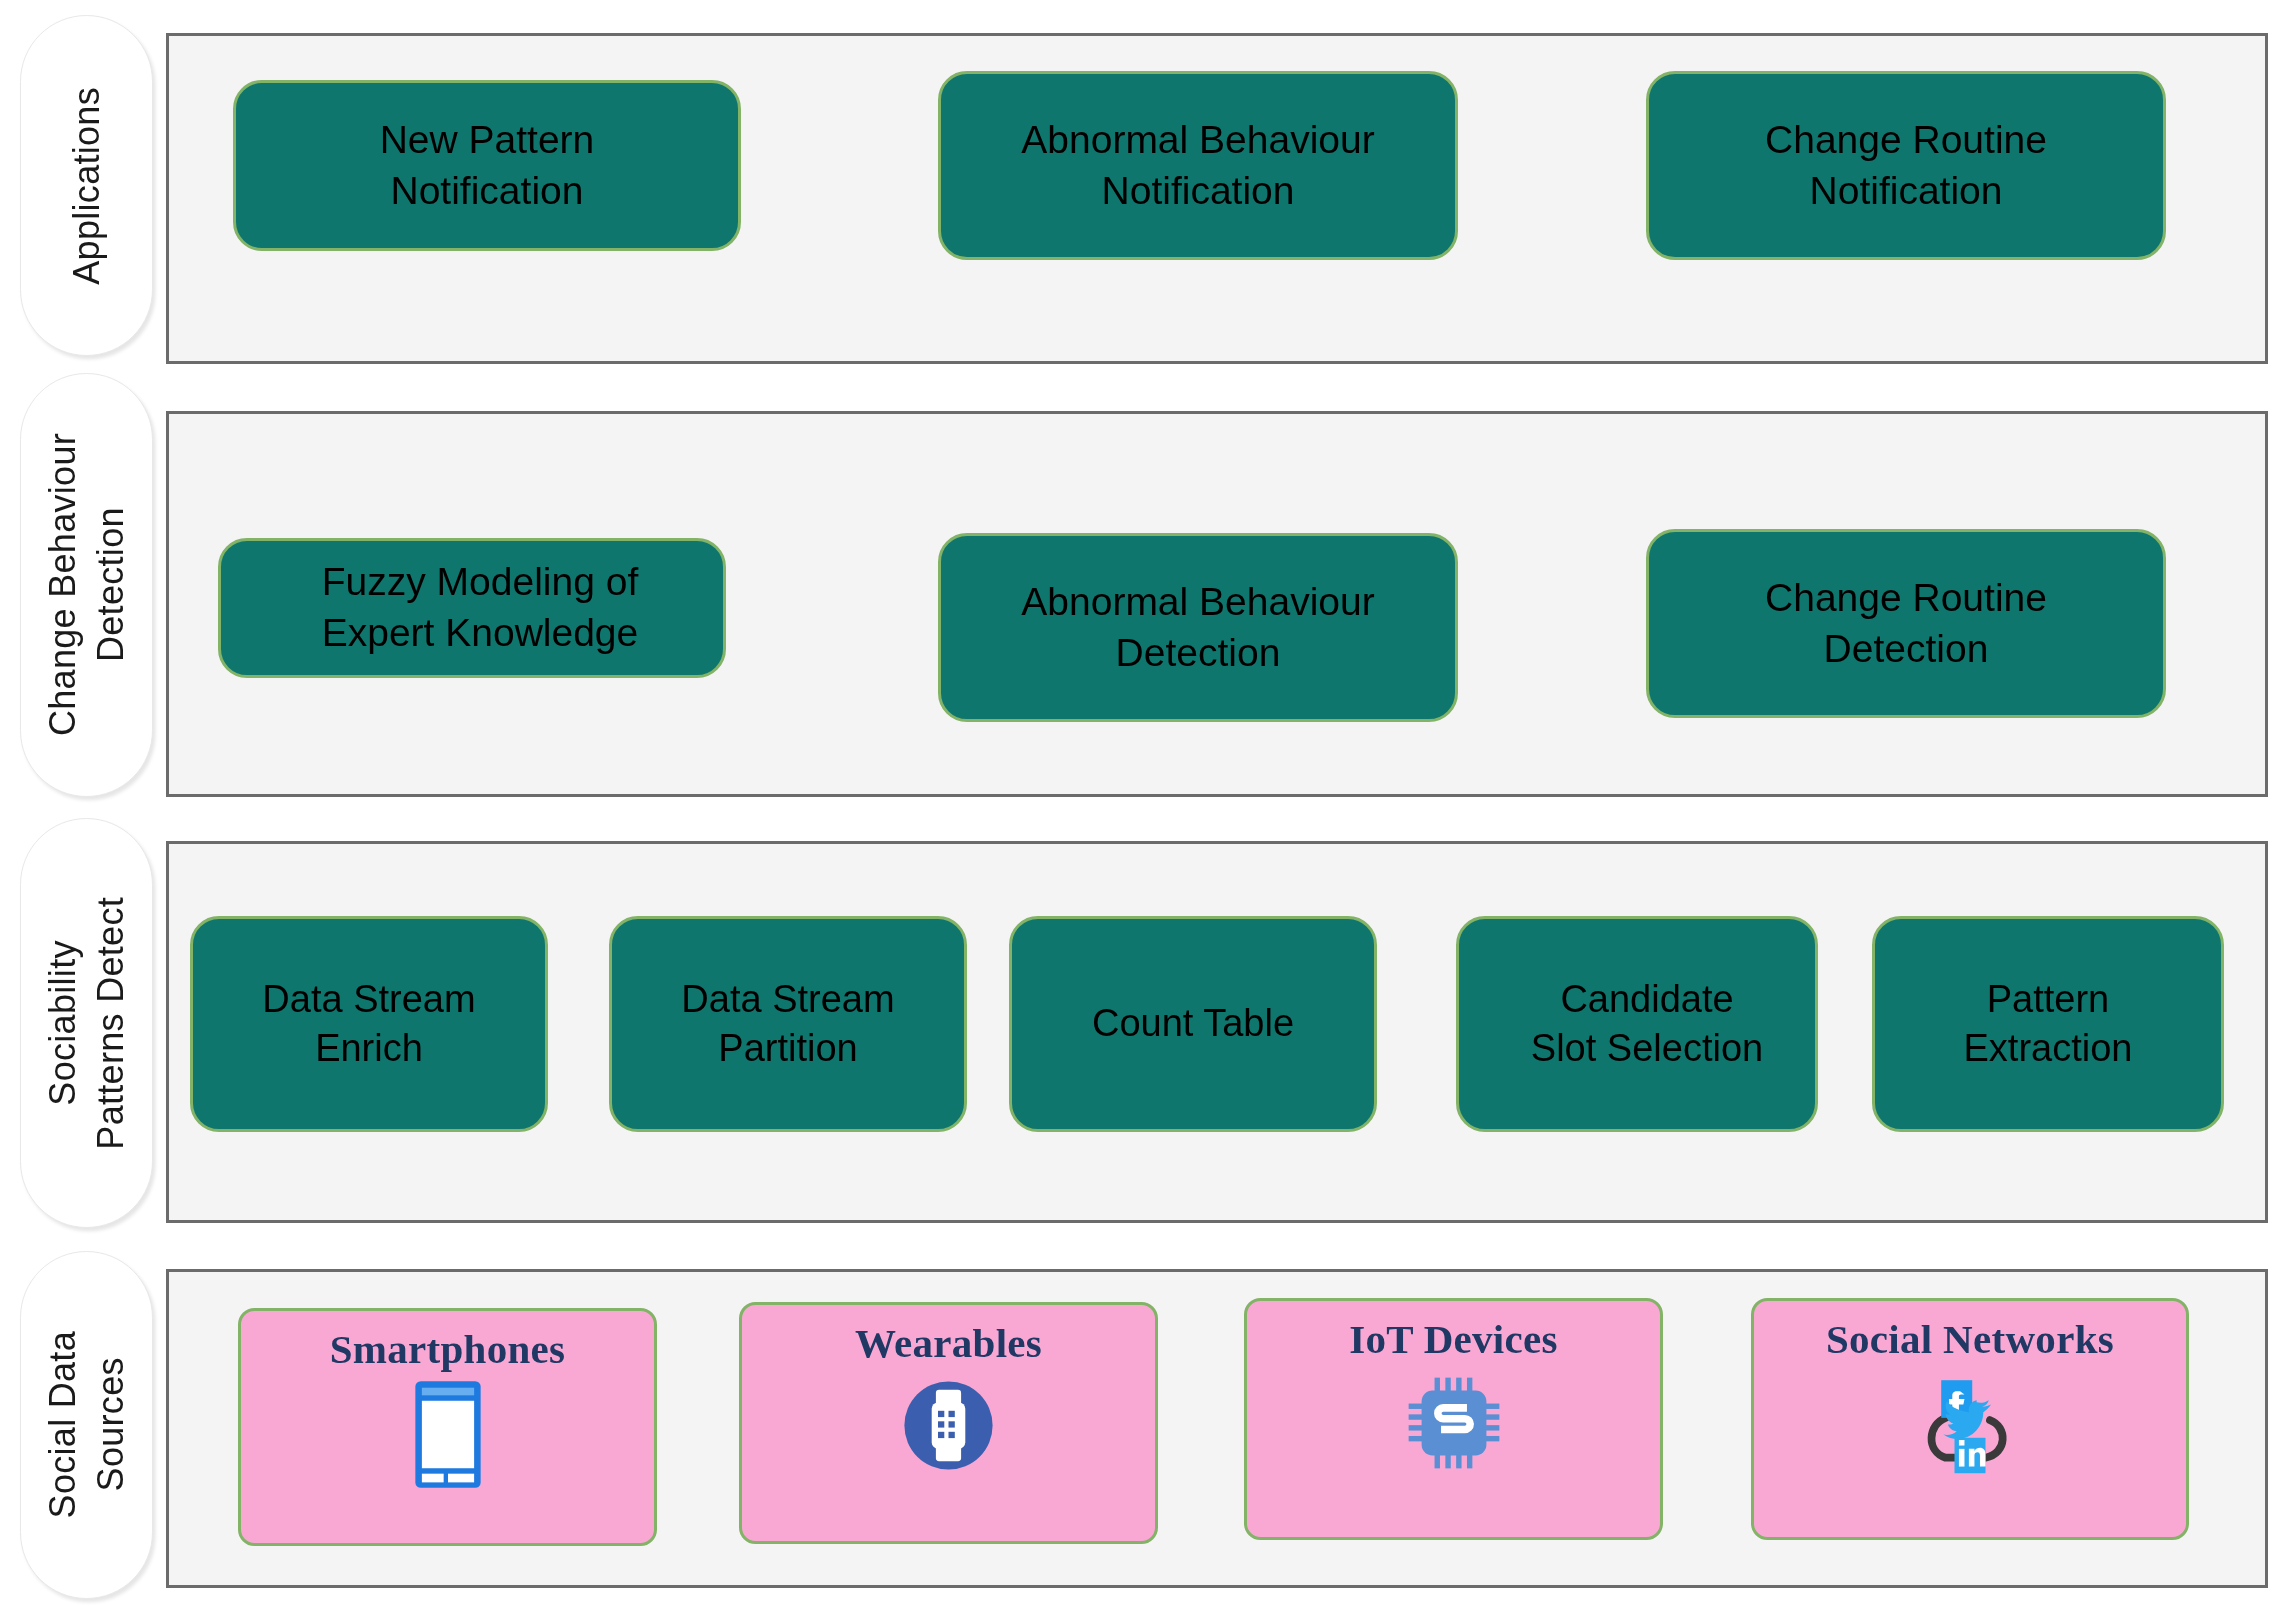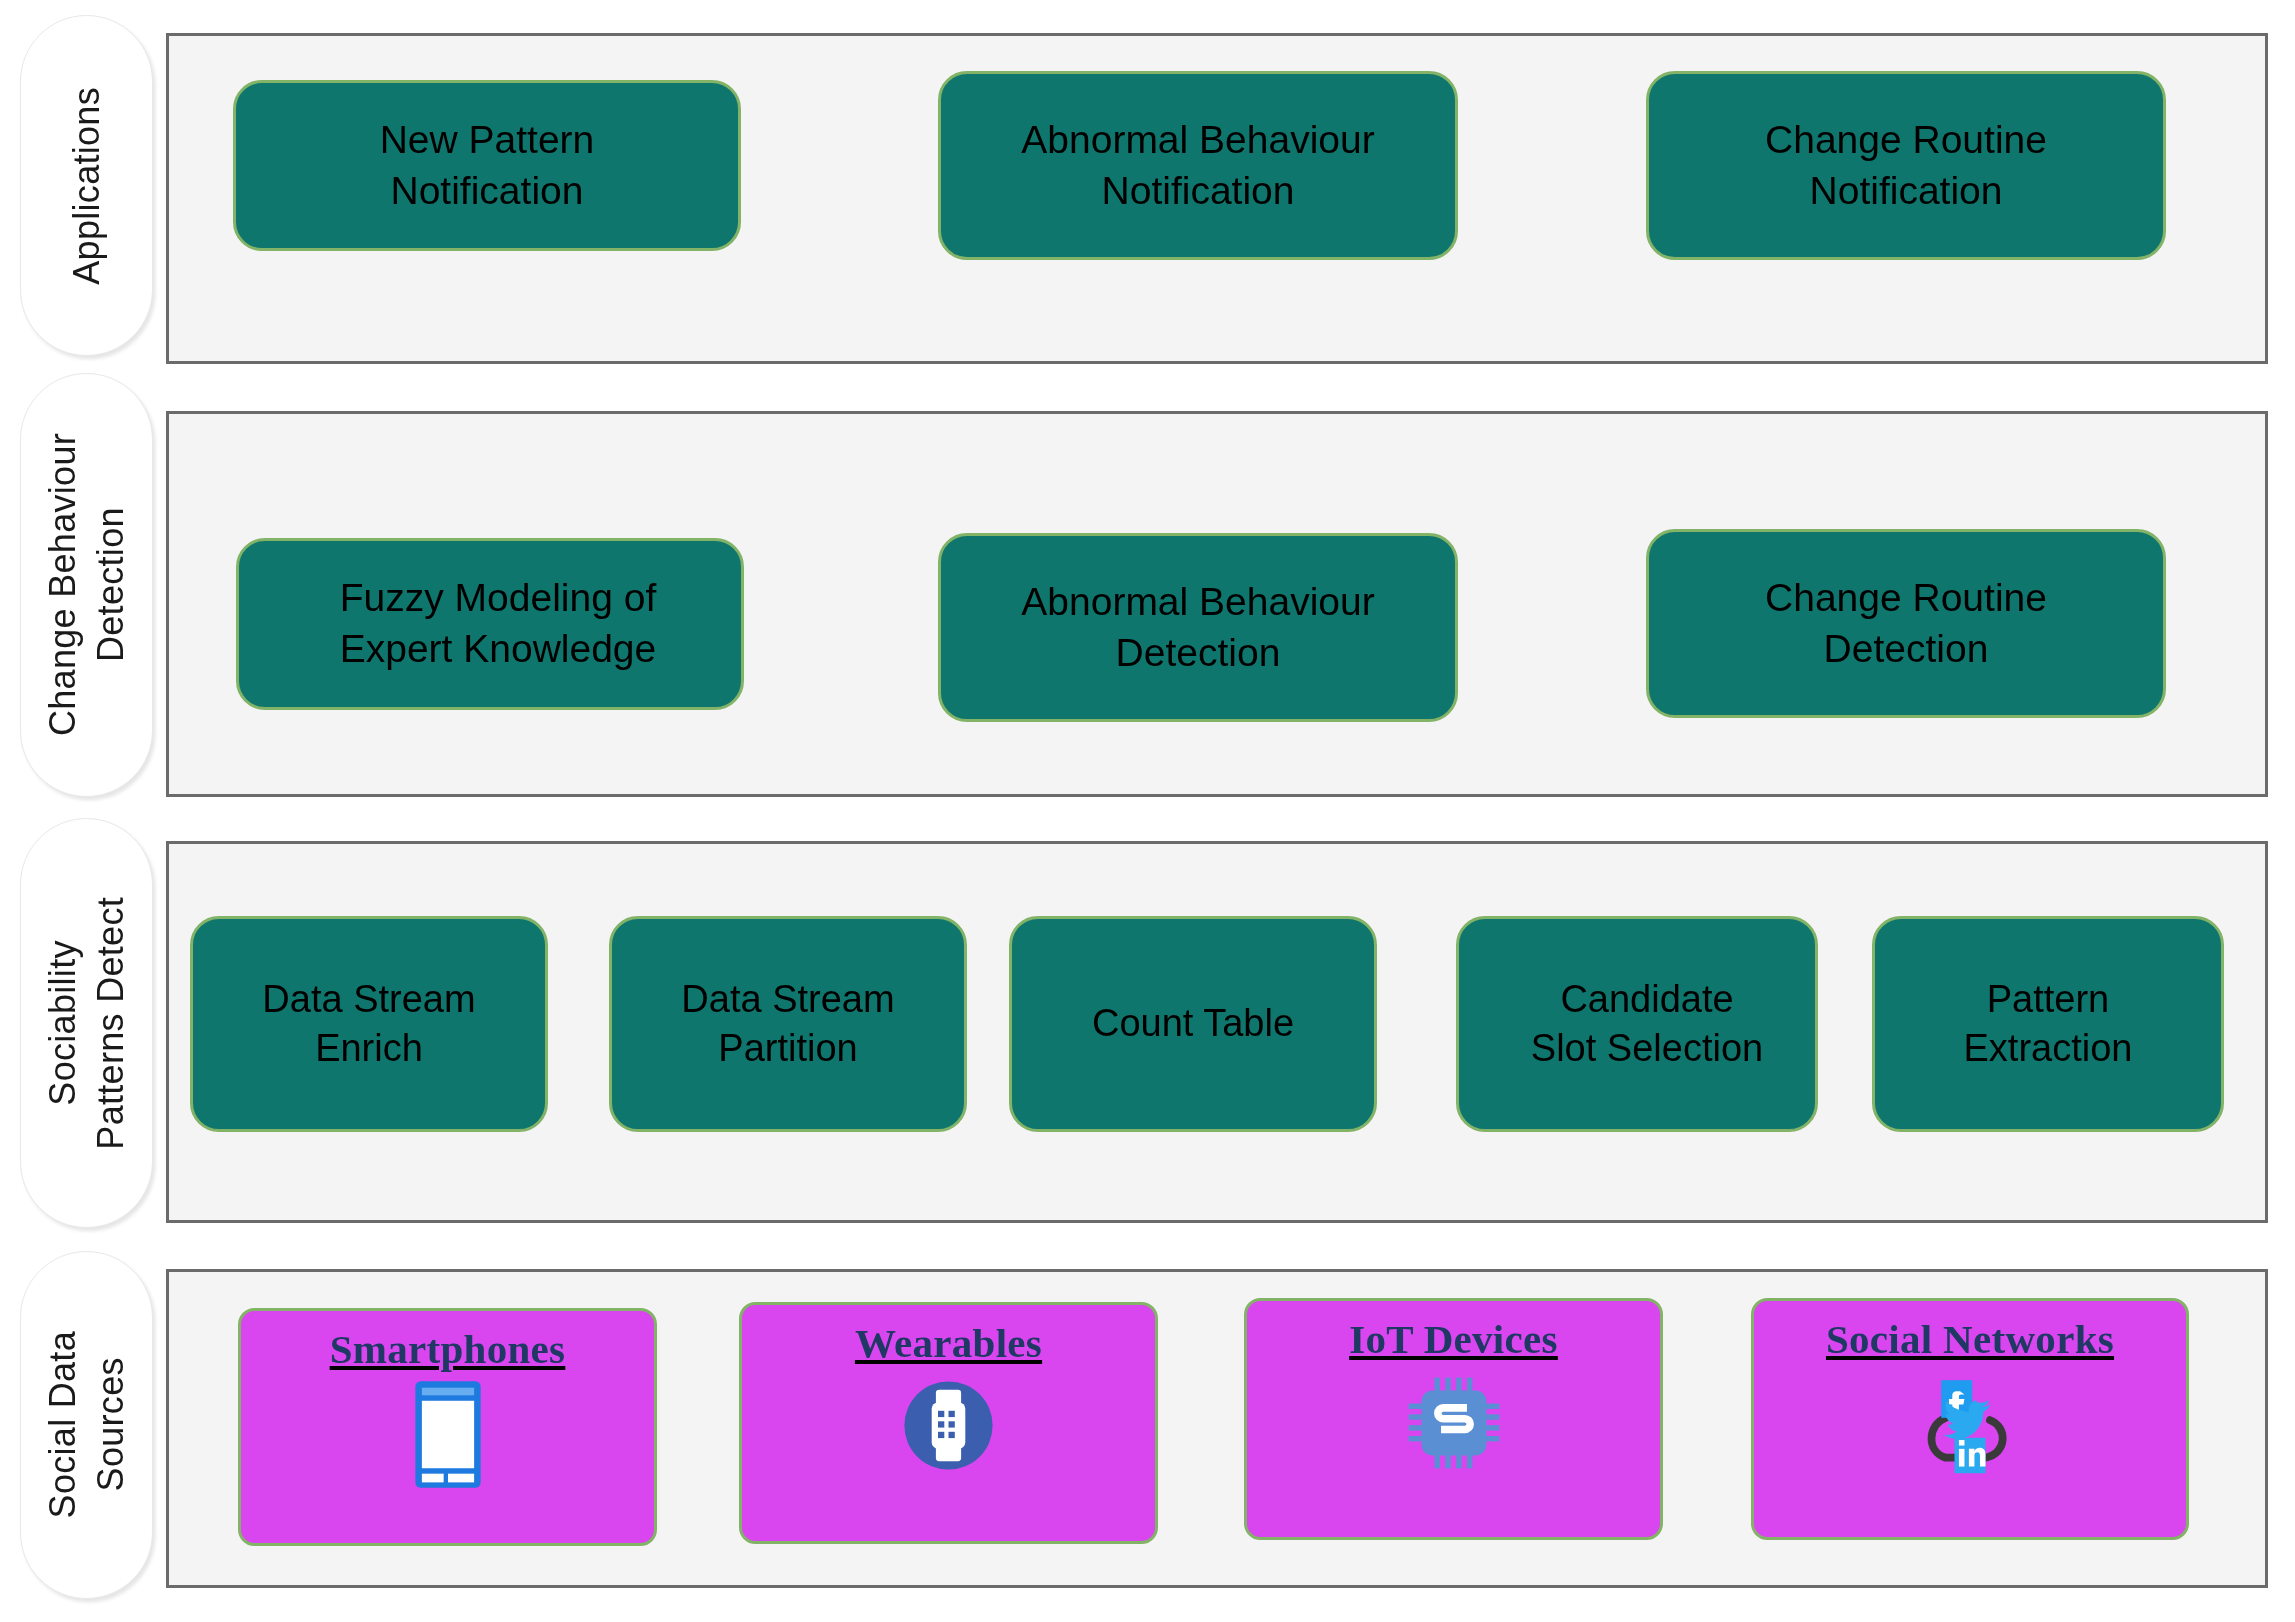--- a/index.html
+++ b/index.html
@@ -31,24 +31,24 @@
   .node{
     position:absolute;background:#0f766e;border:3.2px solid #82b366;
     border-radius:29px;box-sizing:border-box;
     display:flex;align-items:center;justify-content:center;
     text-align:center;color:#000000;
     font-size:39px;line-height:1.30;white-space:pre-line;
   }
 
   
   .src{
-    position:absolute;background:#d946ef;border:3.2px solid #82b366;
+    position:absolute;background:#f9a8d4;border:3.2px solid #82b366;
     border-radius:16.5px;box-sizing:border-box;
     display:flex;flex-direction:column;align-items:center;
-    justify-content:flex-start;padding-top:14px;text-decoration:underline;
+    justify-content:flex-start;padding-top:14px;
   }
   .src-title{
     font-family:"Liberation Serif",serif;font-weight:bold;
     font-size:41px;color:#1f3864;letter-spacing:0.3px;white-space:nowrap;
   }
   .src-icon{margin-top:6.3px;display:flex;align-items:center;justify-content:center;}
 </style>
 </head>
 <body>
 
@@ -81,21 +81,21 @@
   <span>Abnormal Behaviour
 Notification</span>
 </div>
 <div class="node" style="left:1646px;top:71px;width:520px;height:189px;">
   <span>Change Routine
 Notification</span>
 </div>
 
 <div class="panel" style="top:411px;height:386px;">
 </div>
-<div class="node" style="left:236px;top:538px;width:508px;height:172px;padding-left:16px;">
+<div class="node" style="left:218px;top:538px;width:508px;height:140px;padding-left:16px;">
   <span>Fuzzy Modeling of
 Expert Knowledge</span>
 </div>
 <div class="node" style="left:938px;top:533px;width:520px;height:189px;">
   <span>Abnormal Behaviour
 Detection</span>
 </div>
 <div class="node" style="left:1646px;top:529px;width:520px;height:189px;">
   <span>Change Routine
 Detection</span>

